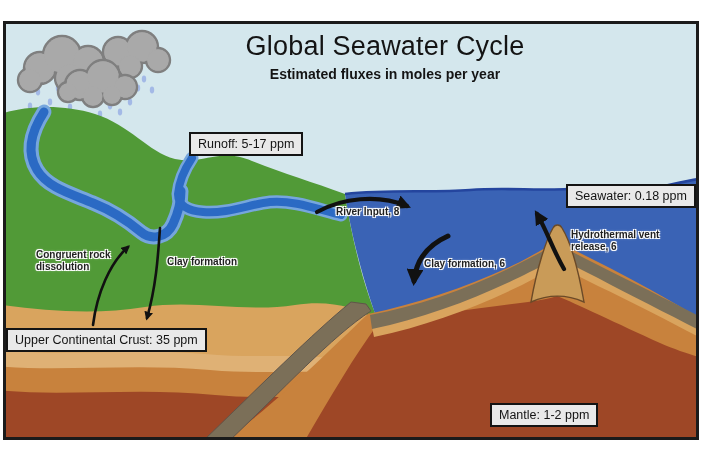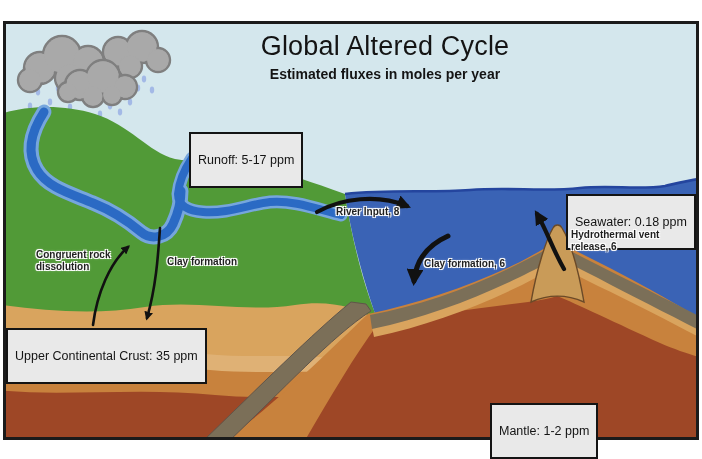--- a/index.html
+++ b/index.html
@@ -5,21 +5,21 @@
   html,body{margin:0;padding:0;background:#ffffff;}
   #stage{position:relative;width:702px;height:459px;background:#ffffff;overflow:hidden;
          font-family:"Liberation Sans",sans-serif;}
   #scene{position:absolute;left:0;top:0;}
   .overlay{position:absolute;left:0;top:0;width:702px;height:459px;pointer-events:none;}
   .title{position:absolute;left:105px;top:31px;width:560px;text-align:center;
          font-size:27px;font-weight:500;color:#141414;letter-spacing:0.2px;}
   .subtitle{position:absolute;left:105px;top:66px;width:560px;text-align:center;
          font-size:14px;font-weight:600;color:#141414;}
   .resbox{position:absolute;background:#e9e9e9;border:2.5px solid #141414;
-          padding:18px 7px;font-size:12.5px;font-weight:500;color:#141414;
+          padding:2px 7px;font-size:12.5px;font-weight:500;color:#141414;
           white-space:nowrap;line-height:1.3;}
   .flux{position:absolute;font-size:10px;font-weight:700;color:#1f1f1f;line-height:1.2;
         text-shadow:-1px -1px 0 #fdfdfd,1px -1px 0 #fdfdfd,-1px 1px 0 #fdfdfd,1px 1px 0 #fdfdfd,0 0 3px #fdfdfd;}
 </style>
 </head>
 <body>
 
 <div id="stage">
 
 <svg id="scene" width="702" height="459" viewBox="0 0 702 459">
@@ -150,25 +150,25 @@
       <path marker-end="url(#arrow)" stroke-width="4.2" d="M564,269 C552,248 547,231 537,214"></path>
       <path marker-end="url(#arrow)" stroke-width="2.6" d="M93,325 C97,293 110,263 128,247"></path>
       <path marker-end="url(#arrow)" stroke-width="2.6" d="M160,228 C158,257 156,287 147,318"></path>
     </g>
   </g>
 
   <rect x="4.5" y="22.5" width="693" height="416" fill="none" stroke="#1b1b1b" stroke-width="3"></rect>
 </svg>
 
 <div class="overlay">
-  <div class="title">Global Altered Cycle</div>
+  <div class="title">Global Seawater Cycle</div>
   <div class="subtitle">Estimated fluxes in moles per year</div>
 
   <div class="resbox" style="left:189px;top:132px;">Runoff: 5-17 ppm</div>
-  <div class="resbox" style="left:566px;top:194px;">Seawater: 0.18 ppm</div>
+  <div class="resbox" style="left:566px;top:184px;">Seawater: 0.18 ppm</div>
   <div class="resbox" style="left:6px;top:328px;">Upper Continental Crust: 35 ppm</div>
   <div class="resbox" style="left:490px;top:403px;">Mantle: 1-2 ppm</div>
 
   <div class="flux" style="left:336px;top:206px;white-space:nowrap;">River Input, 8</div>
   <div class="flux" style="left:424px;top:258px;white-space:nowrap;">Clay formation, 6</div>
   <div class="flux" style="left:571px;top:229px;width:96px;">Hydrothermal vent release, 6</div>
   <div class="flux" style="left:36px;top:249px;width:104px;">Congruent rock dissolution</div>
   <div class="flux" style="left:167px;top:256px;white-space:nowrap;">Clay formation</div>
 </div>
 

